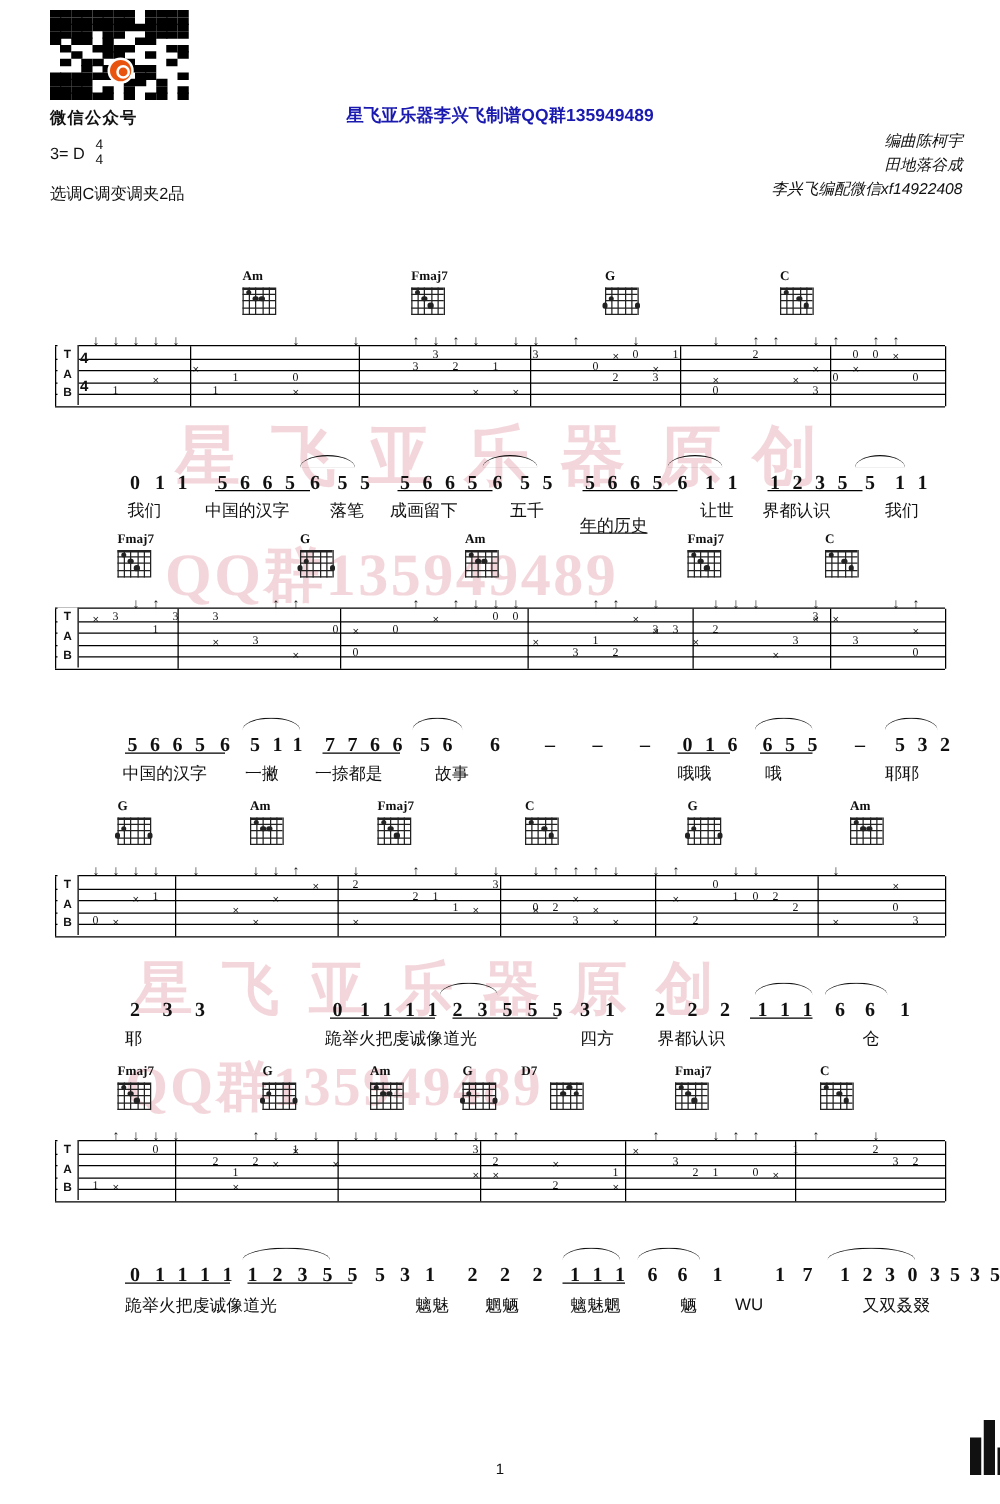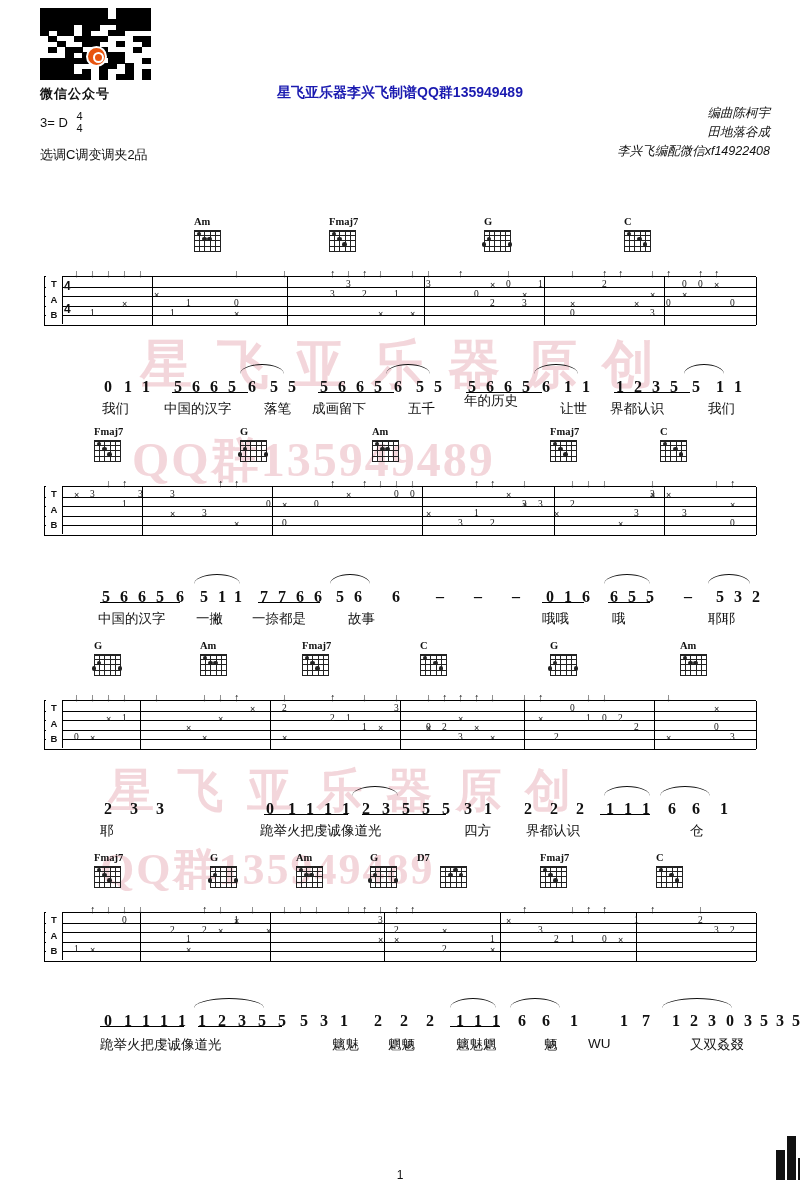--- a/index.html
+++ b/index.html
@@ -403,21 +403,21 @@
         <div class="nchar numrow" style="left: 690px; top: 162px;">1</div>
         <div class="uline" style="left: 128px; width: 76px; top: 176px;"></div>
         <div class="uline" style="left: 274px; width: 76px; top: 176px;"></div>
         <div class="uline" style="left: 422px; width: 76px; top: 176px;"></div>
         <div class="uline" style="left: 570px; width: 76px; top: 176px;"></div>
         <div class="lchar lyricrow" style="left: 58px; top: 184px;">我们</div>
         <div class="lchar lyricrow" style="left: 120px; top: 184px;">中国的汉字</div>
         <div class="lchar lyricrow" style="left: 220px; top: 184px;">落笔</div>
         <div class="lchar lyricrow" style="left: 268px; top: 184px;">成画留下</div>
         <div class="lchar lyricrow" style="left: 364px; top: 184px;">五千</div>
-        <div class="lchar lyricrow" style="left: 420px; top: 176px;">年的历史</div>
+        <div class="lchar lyricrow" style="left: 420px; top: 196px; text-decoration: underline;">年的历史</div>
         <div class="lchar lyricrow" style="left: 516px; top: 184px;">让世</div>
         <div class="lchar lyricrow" style="left: 566px; top: 184px;">界都认识</div>
         <div class="lchar lyricrow" style="left: 664px; top: 184px;">我们</div>
       </div>
       <div class="system" style="top: 426px;">
         <div class="chordname" style="left: 50px; top: 0px;">Fmaj7</div>
         <div class="diagram" style="left: 50px; top: 14px;">
           <div class="dg-nut"></div>
           <div class="dg-line-v" style="left: 0px;"></div>
           <div class="dg-line-v" style="left: 5.2px;"></div>

